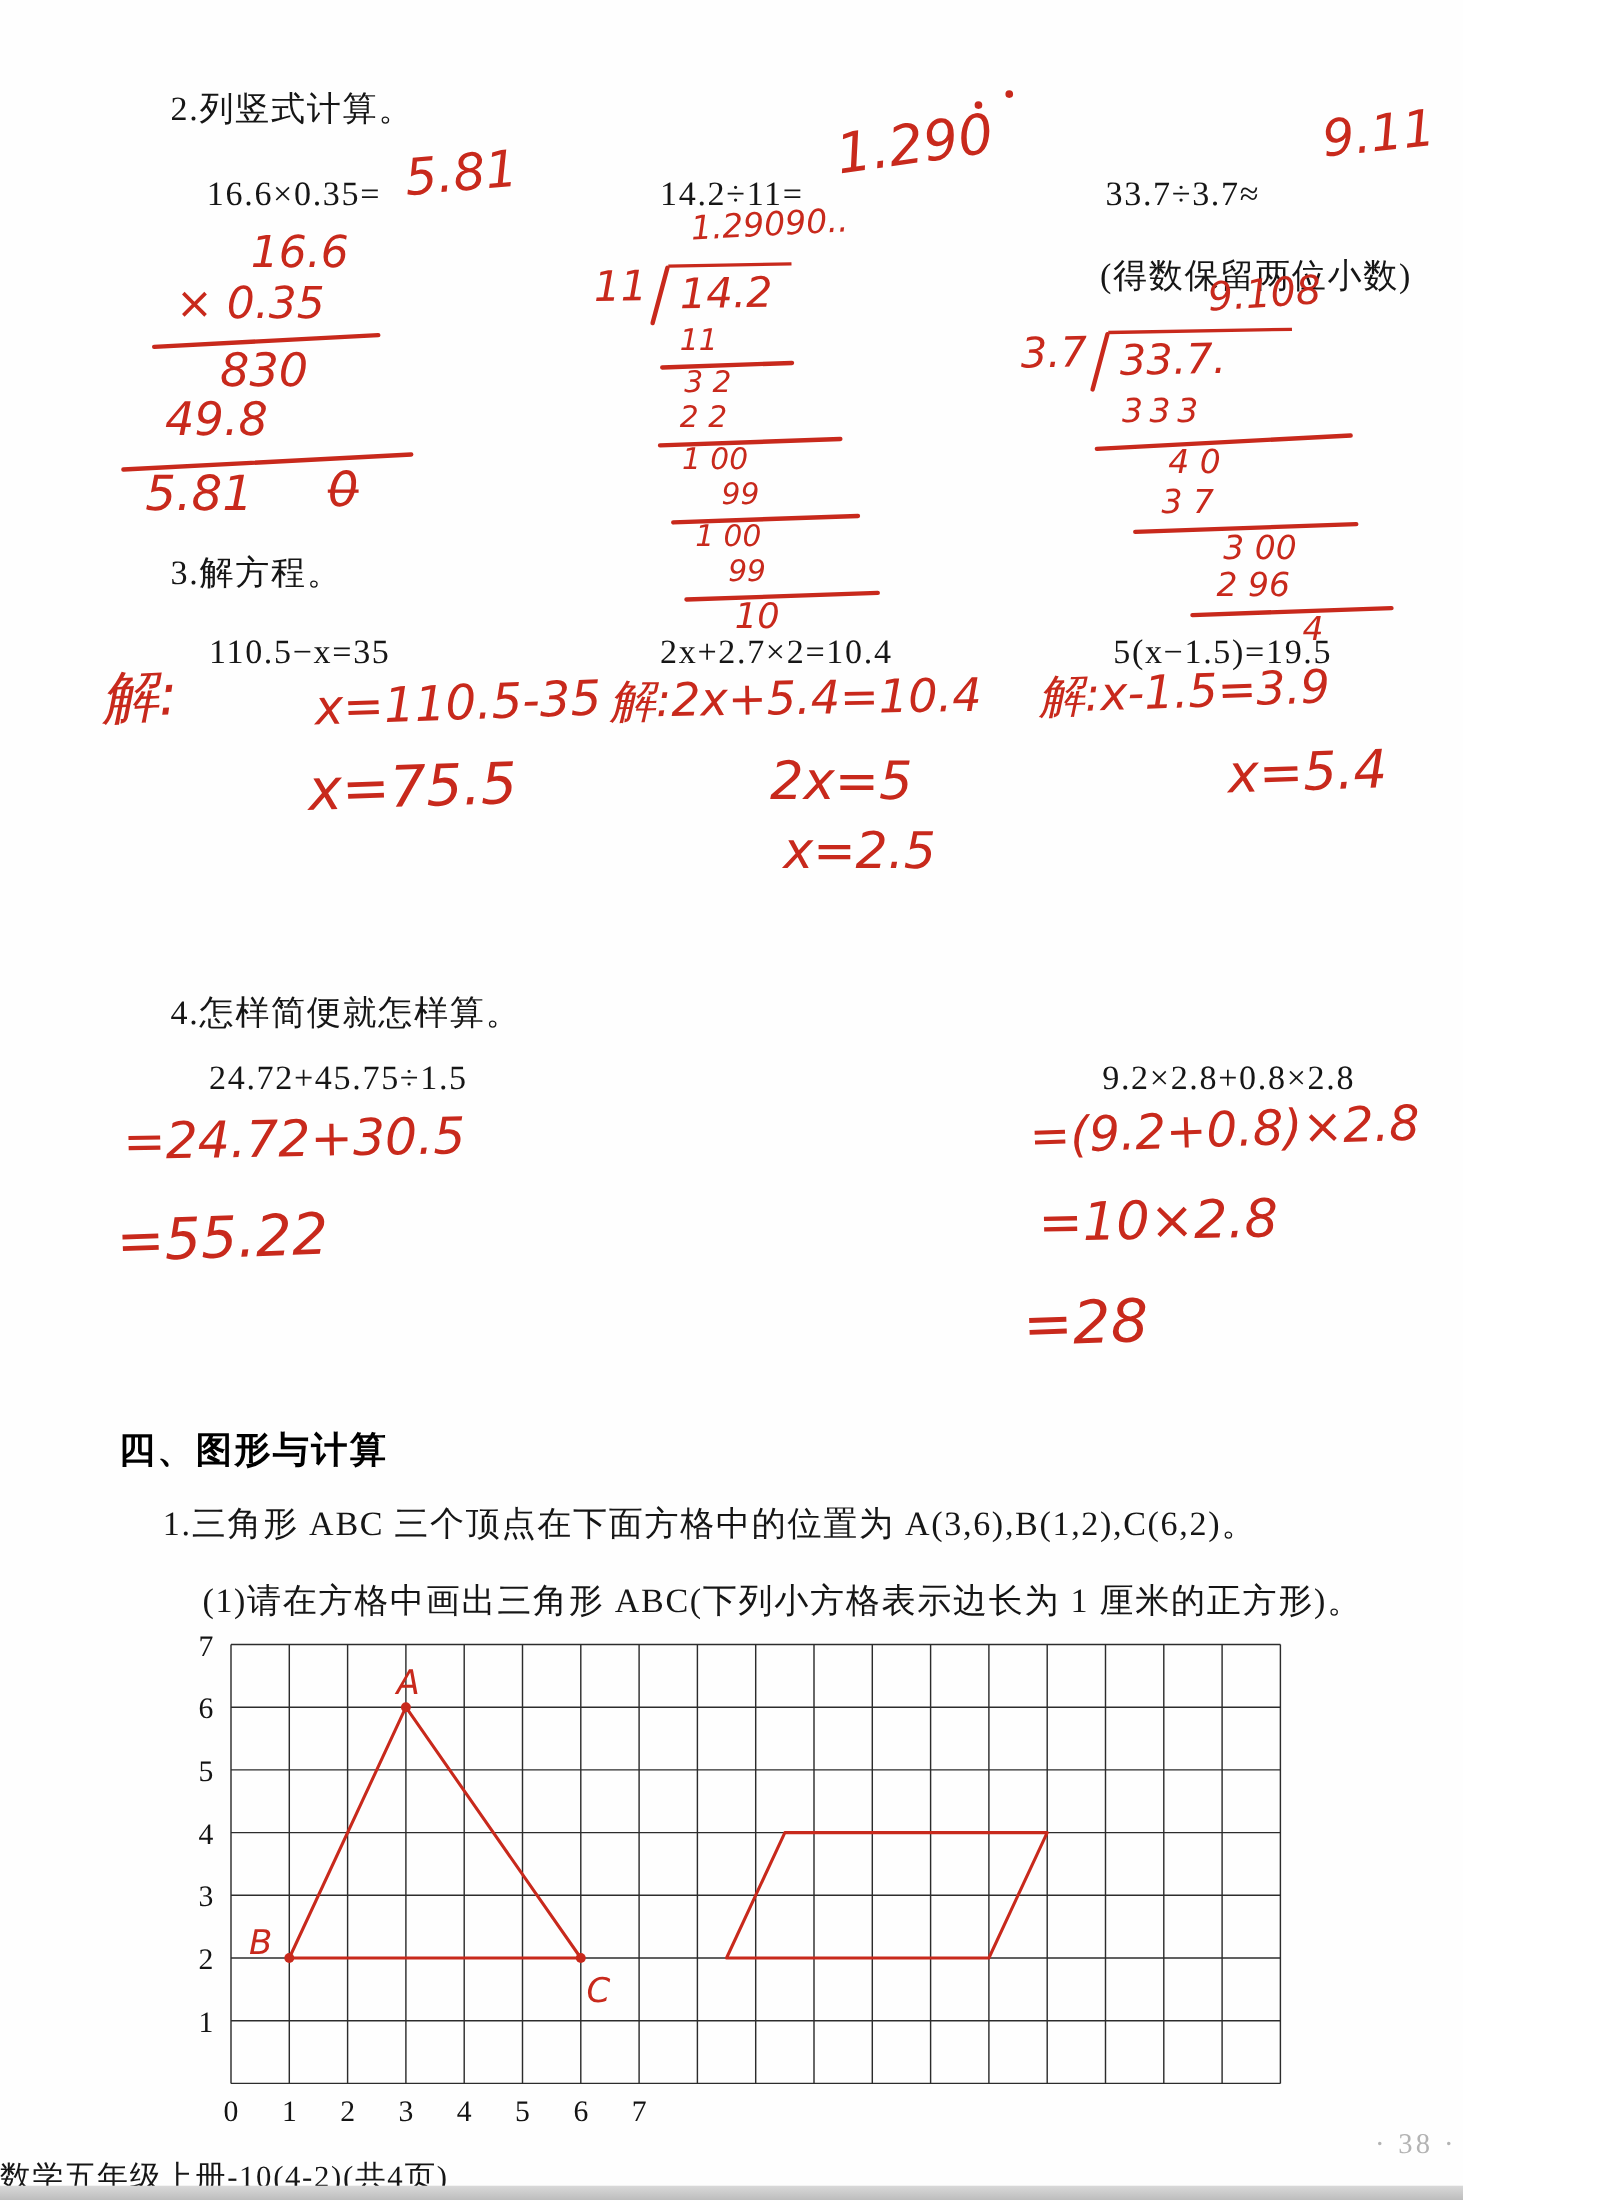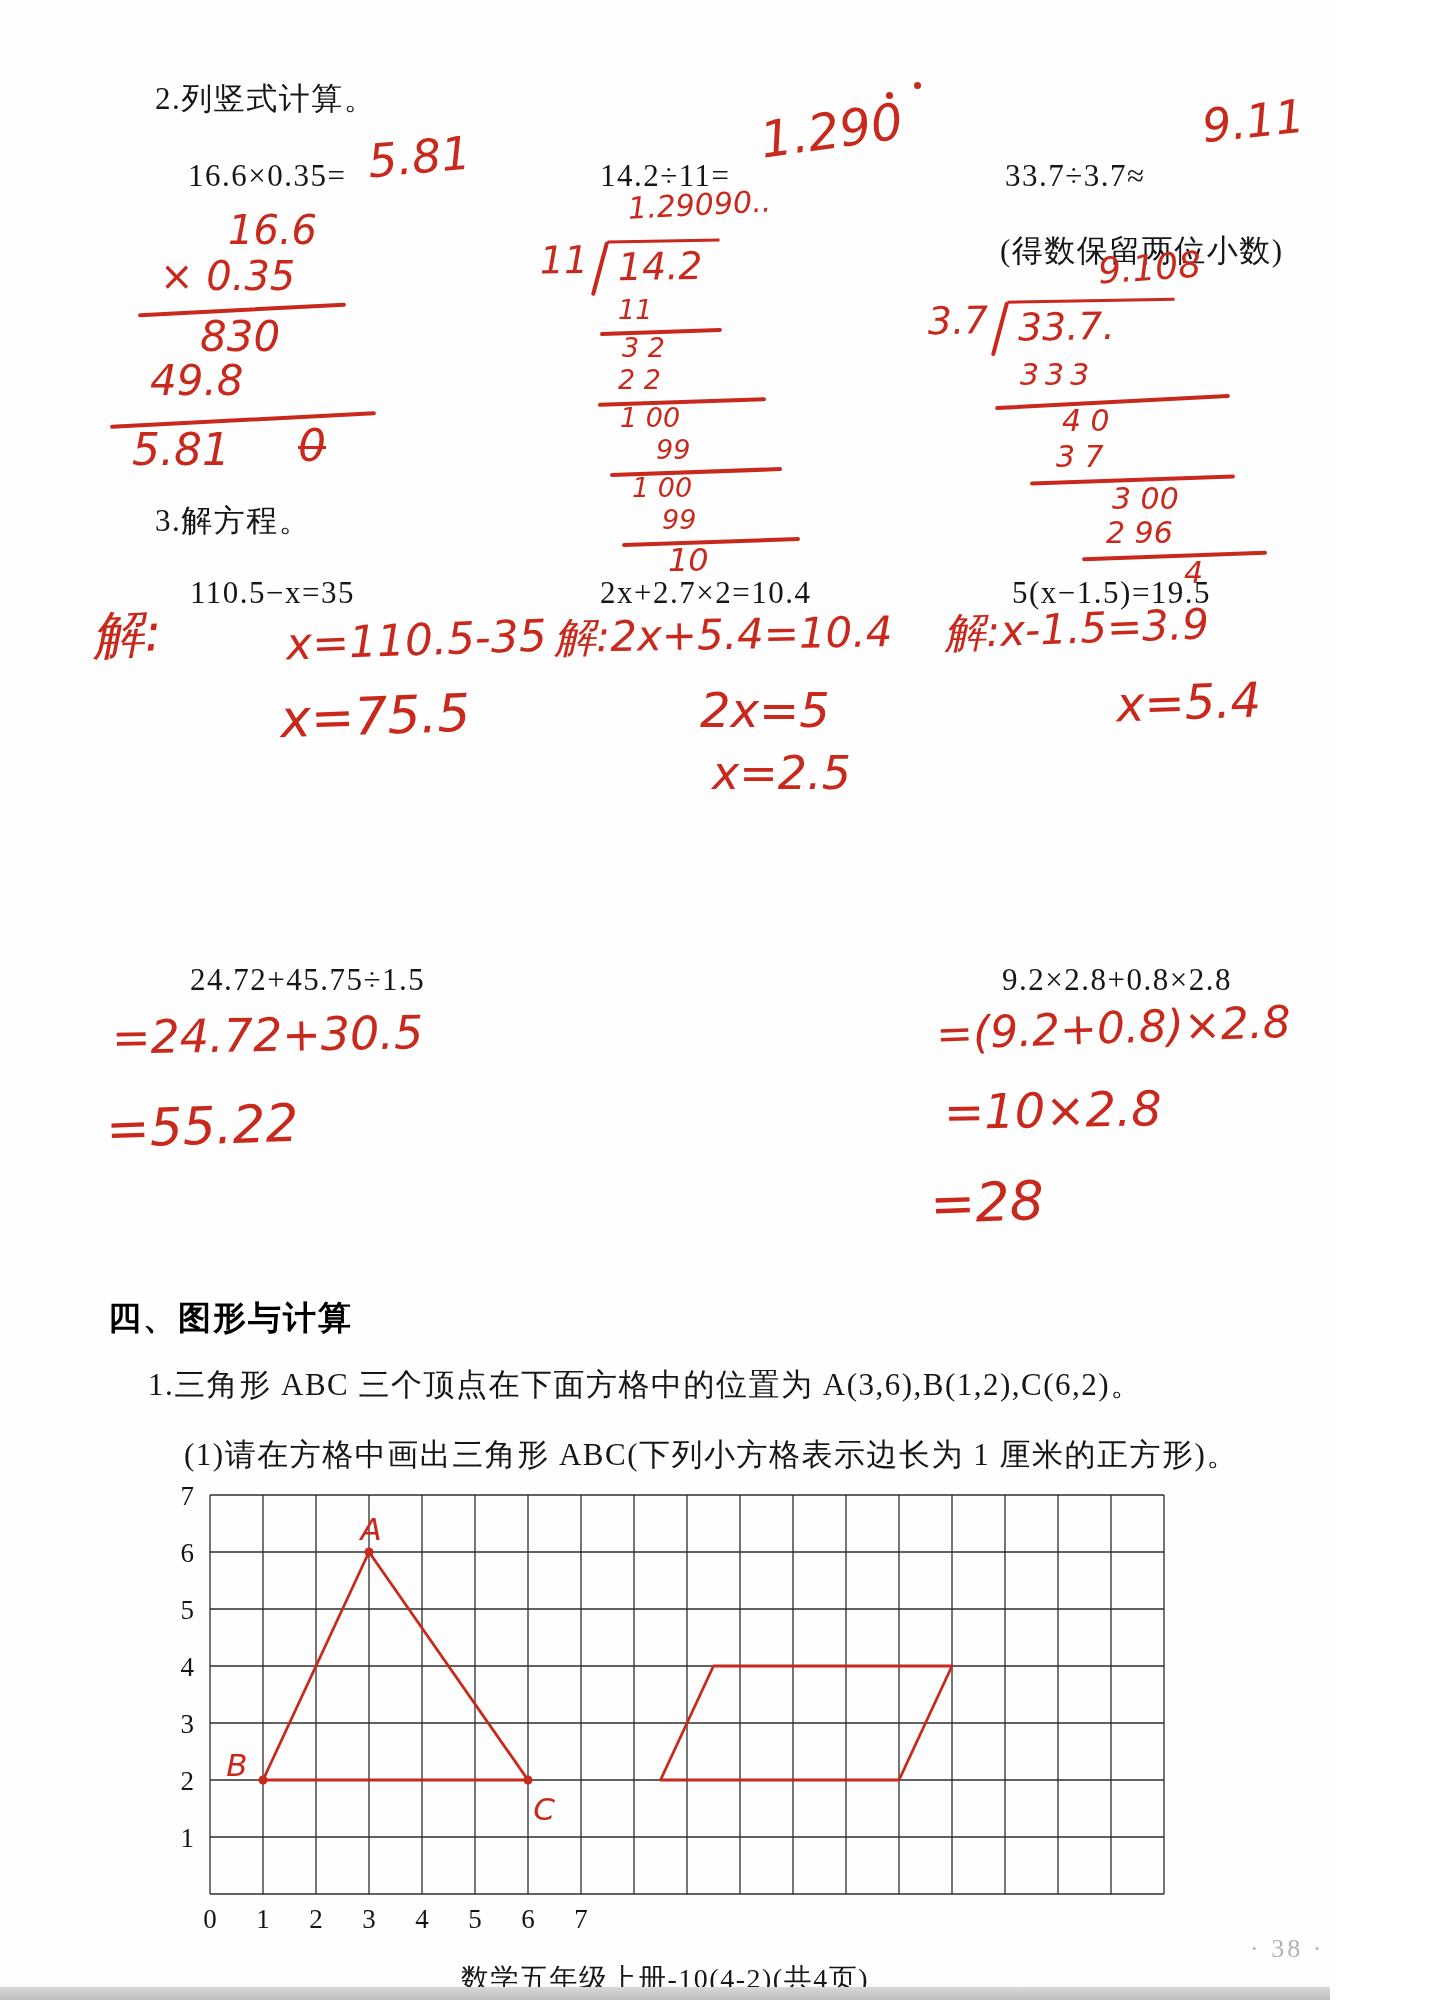--- a/index.html
+++ b/index.html
@@ -99,20 +99,21 @@
   <div class="hw" style="left:286px;top:618px;font-size:44px;transform:rotate(-2deg)">x=110.5-35</div>
   <div class="hw" style="left:280px;top:690px;font-size:52px;transform:rotate(-2deg)">x=75.5</div>
 
   <div class="hw" style="left:554px;top:614px;font-size:42px;transform:rotate(-1deg)">解:2x+5.4=10.4</div>
   <div class="hw" style="left:700px;top:686px;font-size:48px">2x=5</div>
   <div class="hw" style="left:712px;top:750px;font-size:46px">x=2.5</div>
 
   <div class="hw" style="left:944px;top:608px;font-size:42px;transform:rotate(-2deg)">解:x-1.5=3.9</div>
   <div class="hw" style="left:1116px;top:678px;font-size:48px;transform:rotate(-2deg)">x=5.4</div>
 
+  <div class="pr" style="left:155px;top:900px">4.怎样简便就怎样算。</div>
   <div class="pr" style="left:190px;top:962px">24.72+45.75÷1.5</div>
   <div class="pr" style="left:1002px;top:962px">9.2×2.8+0.8×2.8</div>
 
   <div class="hw" style="left:112px;top:1012px;font-size:46px;transform:rotate(-1deg)">=24.72+30.5</div>
   <div class="hw" style="left:106px;top:1100px;font-size:52px;transform:rotate(-2deg)">=55.22</div>
 
   <div class="hw" style="left:936px;top:1006px;font-size:44px;transform:rotate(-2deg)">=(9.2+0.8)×2.8</div>
   <div class="hw" style="left:944px;top:1086px;font-size:48px;transform:rotate(-1deg)">=10×2.8</div>
   <div class="hw" style="left:930px;top:1176px;font-size:54px;transform:rotate(-2deg)">=28</div>
 
@@ -166,17 +167,17 @@
       <polygon points="229,90 123,318 388,318" class="red-shape"></polygon>
       <polygon points="520.5,318 573.5,204 812,204 759,318" class="red-shape"></polygon>
       <circle cx="229" cy="90" r="4.5" class="inkfill"></circle>
       <text x="231" y="78" class="vlab" text-anchor="middle">A</text>
       <circle cx="123" cy="318" r="4.5" class="inkfill"></circle>
       <text x="97" y="314" class="vlab" text-anchor="middle">B</text>
       <circle cx="388" cy="318" r="4.5" class="inkfill"></circle>
       <text x="404" y="358" class="vlab" text-anchor="middle">C</text>
     </svg>
 
-  <div class="pr" style="left:0;right:0;top:1960px;text-align:center;font-size:28px">数学五年级上册-10(4-2)(共4页)</div>
+  <div class="pr" style="left:0;right:0;top:1960px;text-align:left;font-size:28px">数学五年级上册-10(4-2)(共4页)</div>
   <div class="pr" style="left:1250px;top:1934px;font-size:26px;color:#b3b3b3;letter-spacing:3px">· 38 ·</div>
   <div class="scan-bottom"></div>
 
 </div>
 
 </body></html>

